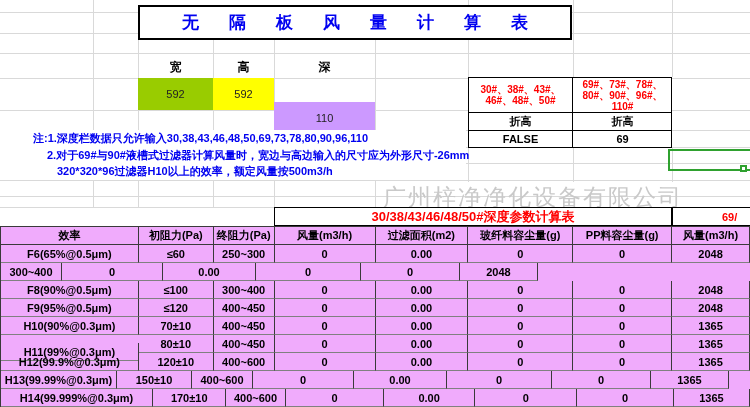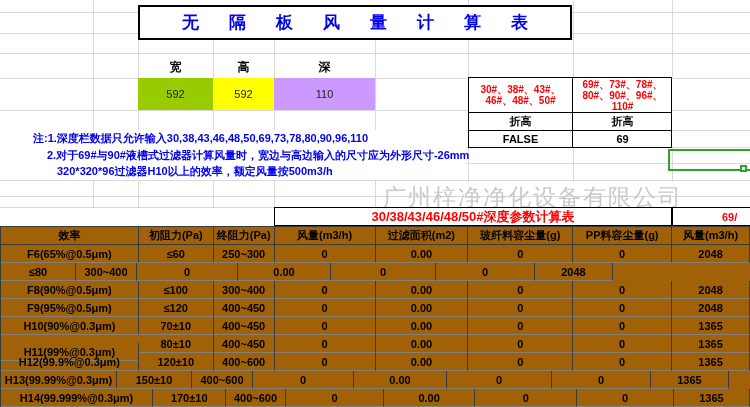--- a/index.html
+++ b/index.html
@@ -31,21 +31,21 @@
   .red-multi{color:#FF0000;white-space:pre-line;line-height:11px;}
   .blk{color:#000;font-size:11px !important;}
   
   #watermark{left:383px;top:182px;font-size:23px;color:#C9C9C9;letter-spacing:2px;white-space:nowrap;z-index:1;}
   
   #section-header{left:274px;top:207px;width:398px;height:19px;border:1px solid #000;background:#fff;
     color:#FF0000;font-weight:bold;font-size:13px;z-index:3;}
   #section-header-right{left:672px;top:207px;width:78px;height:19px;border:1px solid #000;border-right:none;
     background:#fff;color:#FF0000;font-weight:bold;font-size:11px;justify-content:flex-start;padding-left:49px;z-index:3;}
   
-  #main-table{left:0;top:226px;width:750px;background:#a16207;border-top:1px solid #3a3a3a;
+  #main-table{left:0;top:226px;width:750px;background:#f0abfc;border-top:1px solid #3a3a3a;
     border-left:1px solid #3a3a3a;z-index:3;}
   .trow{display:flex;height:18px;}
   .tcell{box-sizing:border-box;height:18px;display:flex;align-items:center;justify-content:center;
     text-align:center;font-weight:bold;font-size:11px;color:#000;
     border-right:1px solid #3a3a3a;border-bottom:1px solid #808080;white-space:nowrap;}
   .trow.thead .tcell{border-bottom:1px solid #3a3a3a;}
   
   #selected-cell{left:668px;top:149px;width:84px;height:22px;border:2px solid #2FA12F;z-index:6;}
   #fill-handle{left:740px;top:165px;width:7px;height:7px;background:#fff;border:2px solid #2FA12F;z-index:7;}
 </style>
@@ -84,21 +84,21 @@
   </div>
 
 <div class="abs cell" id="title-box">无隔板风量计算表</div>
 
 <div class="abs cell dim-label" style="left:138px;width:75px;">宽</div>
 <div class="abs cell dim-label" style="left:213px;width:61px;">高</div>
 <div class="abs cell dim-label" style="left:274px;width:101px;">深</div>
 
 <div class="abs cell dim-value" style="left:138px;width:75px;background:#99CC00;">592</div>
 <div class="abs cell dim-value" style="left:213px;width:61px;background:#FFFF00;">592</div>
-<div class="abs cell dim-value" style="left:274px;width:101px;background:#CC99FF;">110</div>
+<div class="abs cell dim-value" style="left:274px;width:101px;background:#CC99FF;margin-top:24px;">110</div>
 
 <div class="abs" id="notes-bg"></div>
 <div class="note" style="top:130px;padding-left:33px;">注:1.深度栏数据只允许输入30,38,43,46,48,50,69,73,78,80,90,96,110</div>
 <div class="note" style="top:147px;padding-left:47px;">2.对于69#与90#液槽式过滤器计算风量时，宽边与高边输入的尺寸应为外形尺寸-26mm</div>
 <div class="note" style="top:163px;padding-left:57px;">320*320*96过滤器H10以上的效率，额定风量按500m3/h</div>
 
 <div class="abs" id="selector-box">
   <div class="scell cl rt red-multi">30#、38#、43#、
 46#、48#、50#</div>
   <div class="scell rt red-multi">69#、73#、78#、
@@ -130,21 +130,20 @@
       <div class="tcell" style="width: 138px;">F6(65%@0.5μm)</div>
       <div class="tcell" style="width: 75px;">≤60</div>
       <div class="tcell" style="width: 61px;">250~300</div>
       <div class="tcell" style="width: 101px;">0</div>
       <div class="tcell" style="width: 93px;">0.00</div>
       <div class="tcell" style="width: 105px;">0</div>
       <div class="tcell" style="width: 99px;">0</div>
       <div class="tcell" style="width: 78px;">2048</div>
     </div>
     <div class="trow">
-      <div class="tcell" style="width: 75px;">≤80</div>
       <div class="tcell" style="width: 61px;">300~400</div>
       <div class="tcell" style="width: 101px;">0</div>
       <div class="tcell" style="width: 93px;">0.00</div>
       <div class="tcell" style="width: 105px;">0</div>
       <div class="tcell" style="width: 99px;">0</div>
       <div class="tcell" style="width: 78px;">2048</div>
     </div>
     <div class="trow">
       <div class="tcell" style="width: 138px;">F8(90%@0.5μm)</div>
       <div class="tcell" style="width: 75px;">≤100</div>

